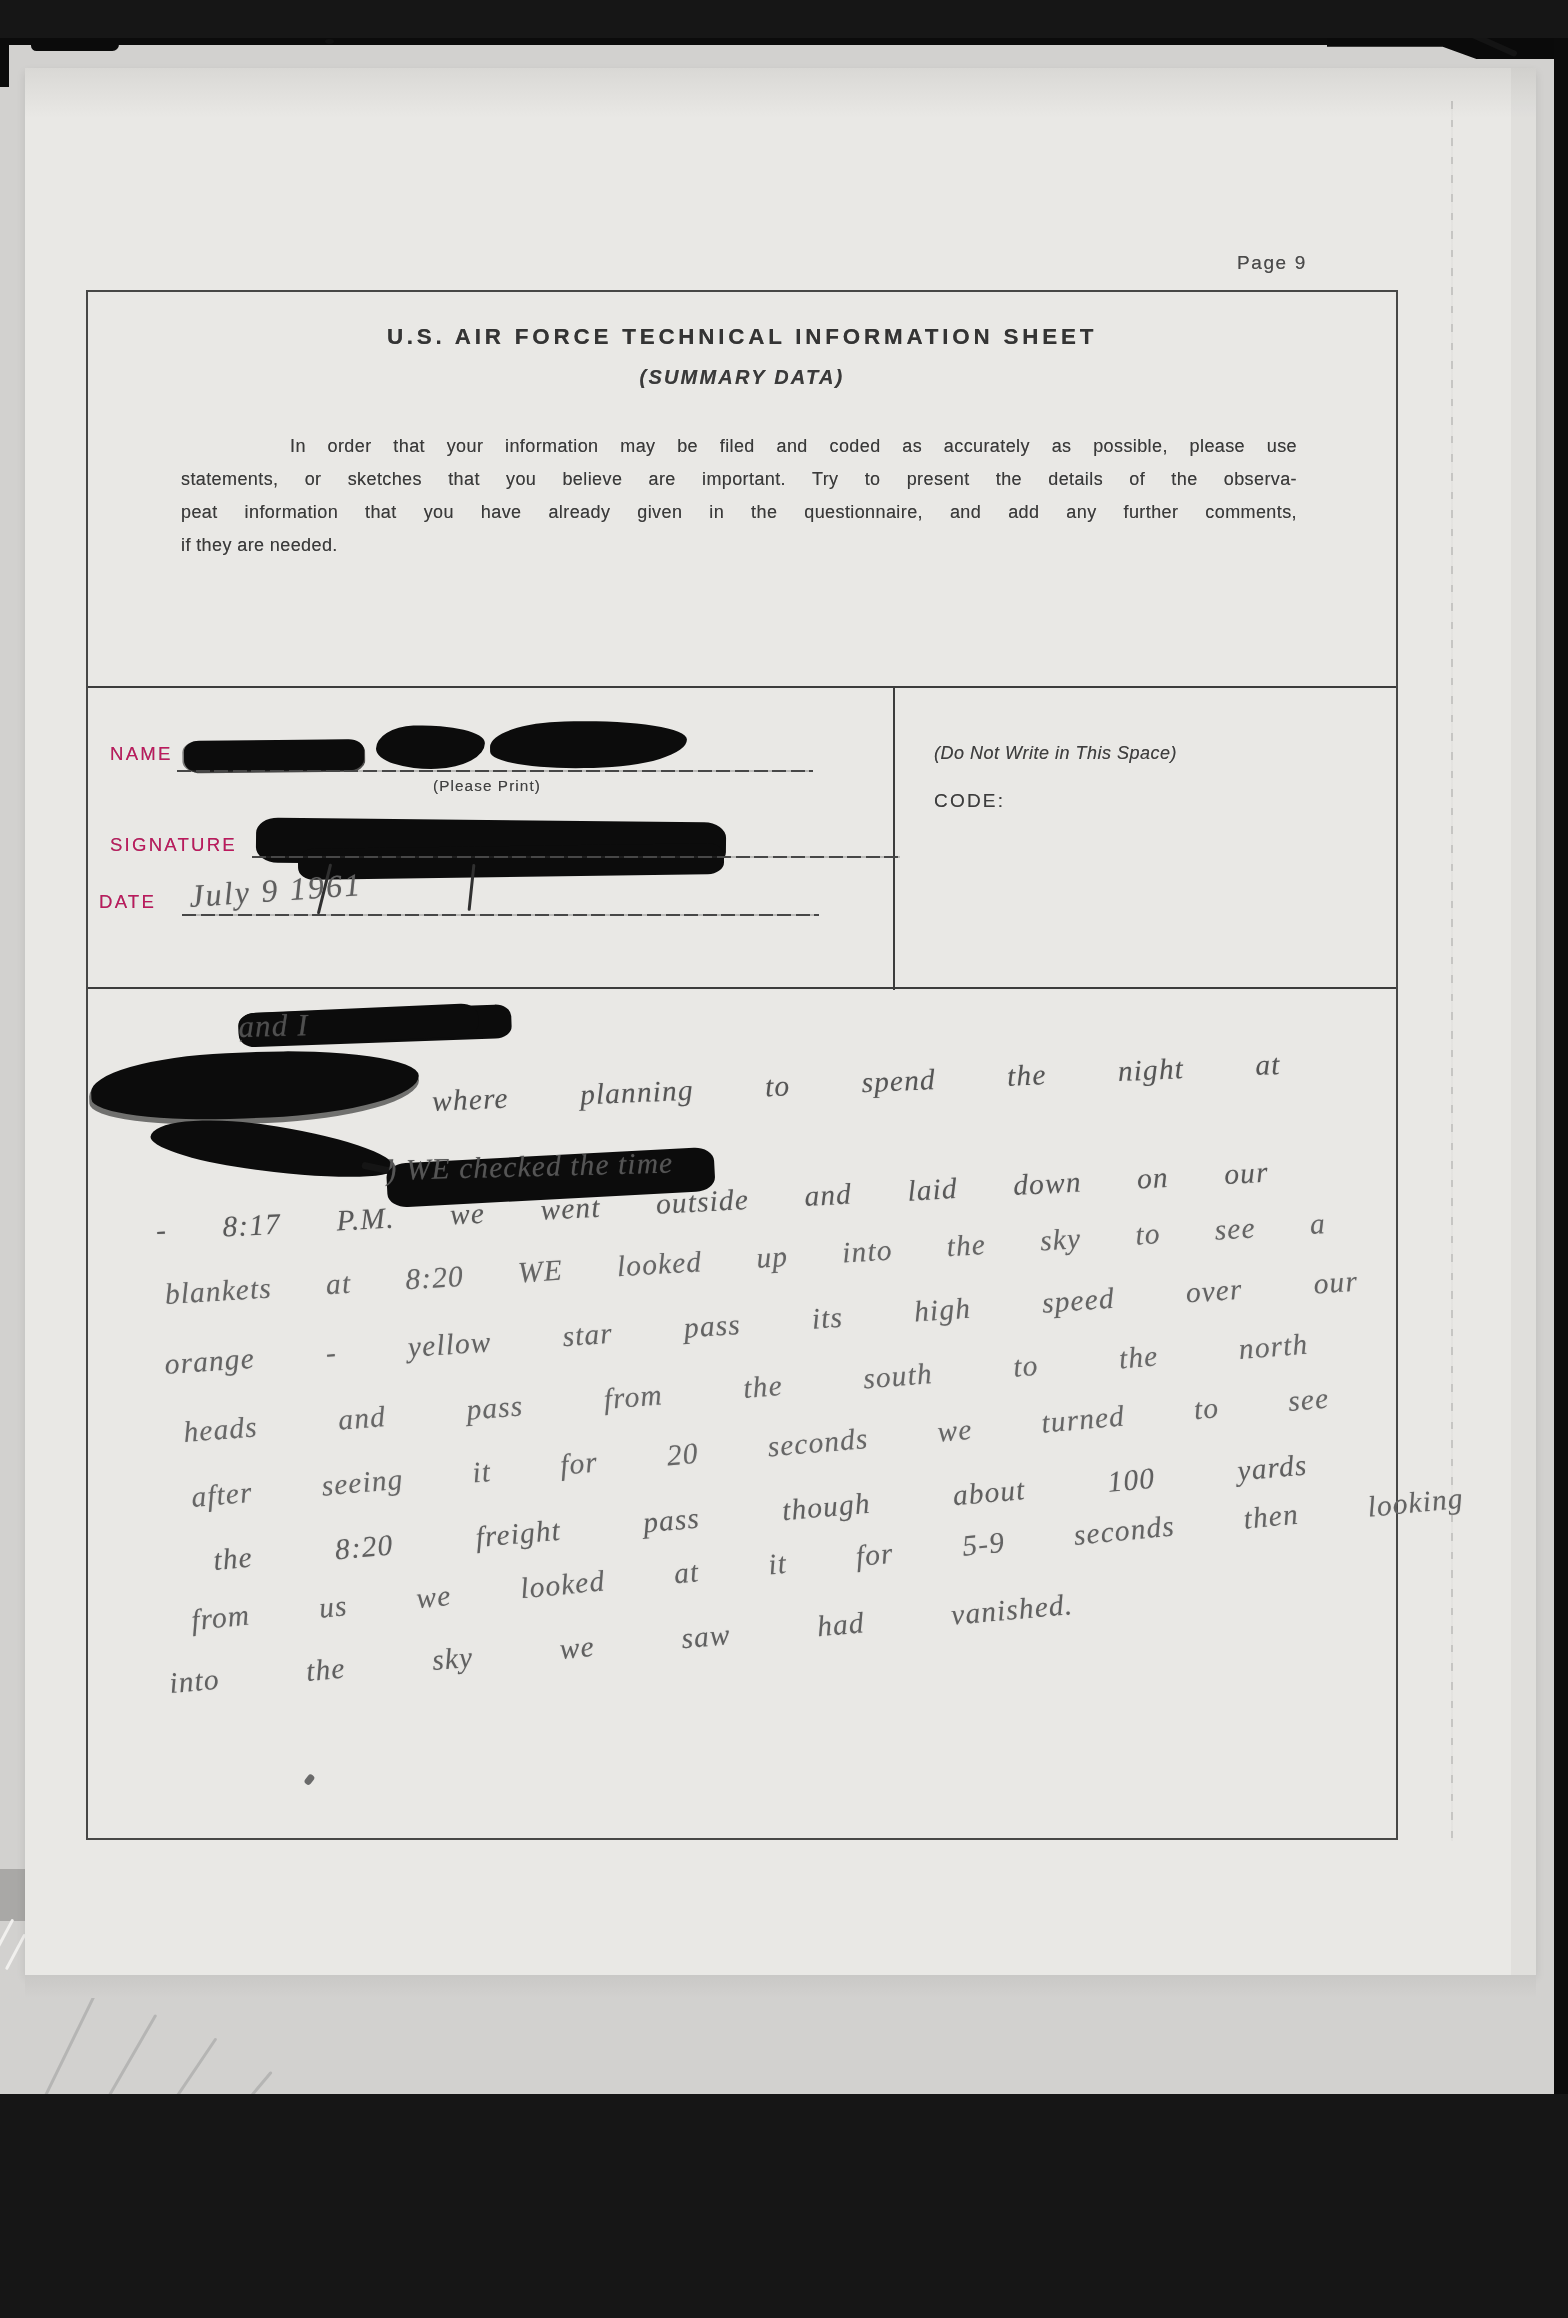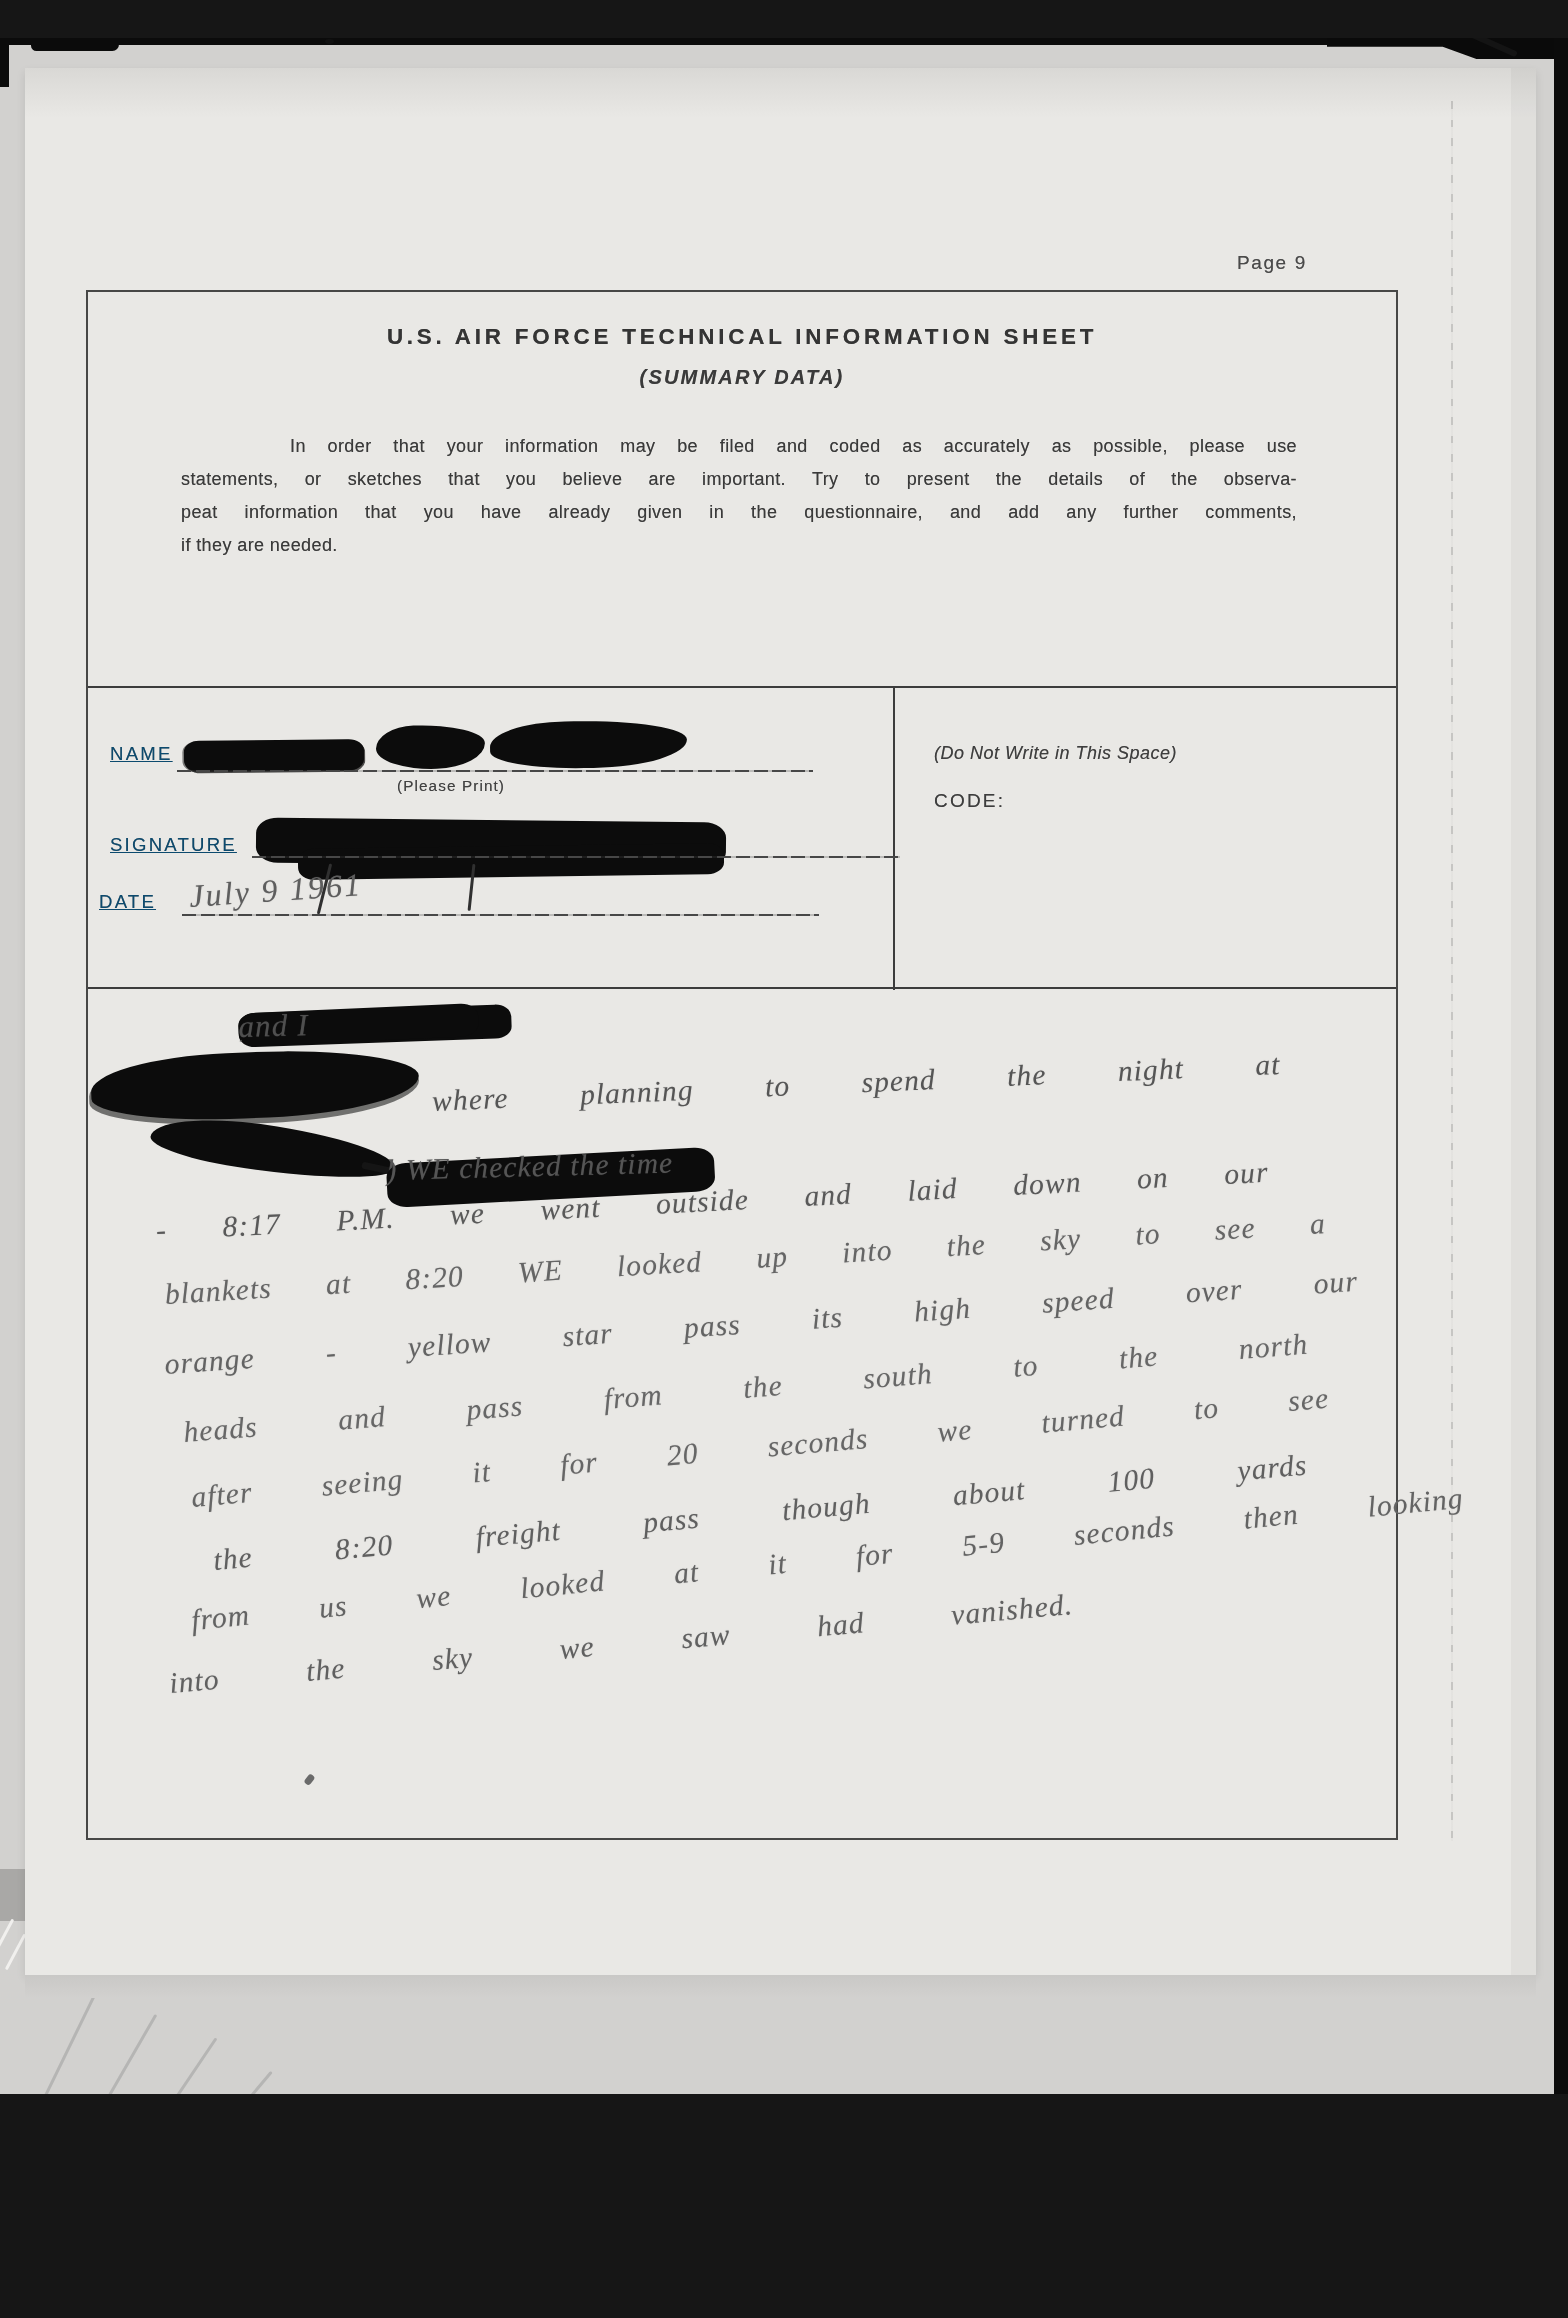--- a/index.html
+++ b/index.html
@@ -62,31 +62,31 @@
   .instructions { left:93px; top:138px; width:1116px; font-size:18px; line-height:33px;
                   letter-spacing:0.4px; }
   .instr-line { position:static; display:block; height:33px; text-align:justify; text-align-last:justify; }
   .instr-line.first { text-indent:109px; }
   .instr-line.last  { text-align-last:left; }
 
   .divider-1 { left:0; top:394px;  width:100%; height:2.2px; background:#3c3c3c; }
   .divider-2 { left:0; top:695px; width:100%; height:2.2px; background:#3c3c3c; }
   .vertical-divider { left:805px; top:394px; width:2.2px; height:304px; background:#3c3c3c; }
 
-  .field-label { font-size:18.6px; letter-spacing:2.2px; color:#0c4a6e; text-shadow:0 0 0.5px rgba(62,62,62,.55);text-decoration:underline; }
+  .field-label { font-size:18.6px; letter-spacing:2.2px; color:#be185d; text-shadow:0 0 0.5px rgba(62,62,62,.55); }
   .name-label      { left:22px; top:451px; }
   .signature-label { left:22px; top:542px; }
   .date-label      { left:11px; top:599px; }
 
   .rule { height:2.2px; background:repeating-linear-gradient(90deg,#474747 0 14px, rgba(71,71,71,0.28) 14px 18.6px); }
   .name-line      { left:89px; top:478px;  width:636px; }
   .signature-line { left:164px; top:564px; width:648px; }
   .date-line      { left:94px; top:622px; width:637px; }
 
-  .please-print { left:309px; top:485px; width:180px; font-size:15.3px;
+  .please-print { left:309px; top:485px; width:180px; text-align:center; font-size:15.3px;
                   letter-spacing:1.1px; color:#414141; text-shadow:0 0 0.5px rgba(65,65,65,.5); }
   .do-not-write { left:846px; top:451px; font-style:italic; font-size:18px; letter-spacing:0.5px;
                   color:#3e3e3e; text-shadow:0 0 0.5px rgba(62,62,62,.55); }
   .code-label   { left:846px; top:498px; font-size:19px; letter-spacing:2.2px; color:#3d3d3d;
                   text-shadow:0 0 0.5px rgba(61,61,61,.55); }
 
   
   .redaction { background:#0c0c0c; }
   .r1 { left:96px; top:448px; width:180px; height:31px; border-radius:15.3px/11px; transform:rotate(-0.6deg);
         box-shadow:1.1px 1.6px 0 rgba(12,12,12,.7), -1.6px 0.5px 0 rgba(12,12,12,.5); }

